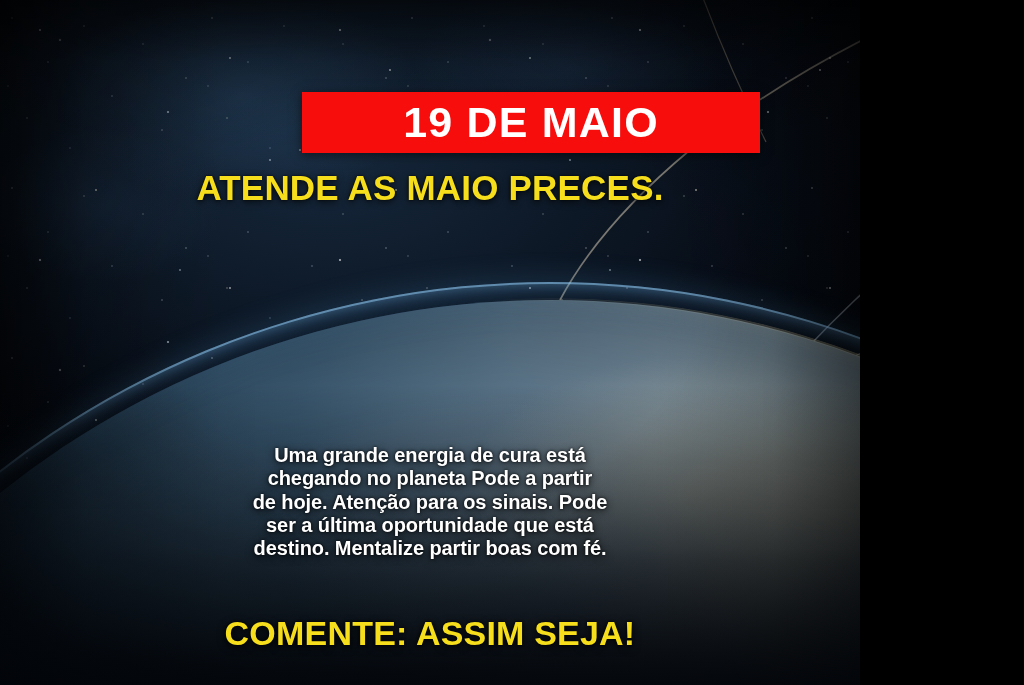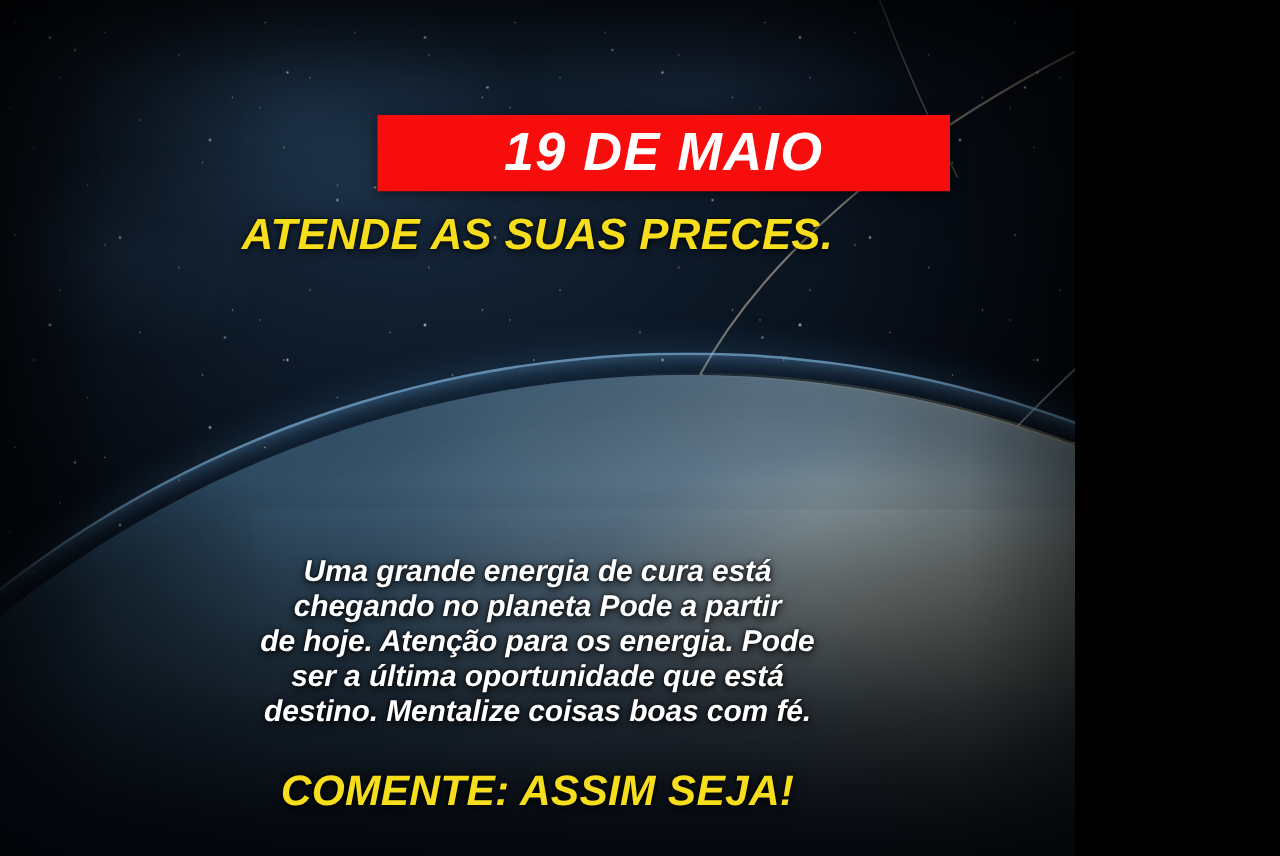--- a/index.html
+++ b/index.html
@@ -12,21 +12,20 @@
     font-family: "Liberation Sans", sans-serif;
   }
 
   #poster {
     position: relative;
     width: 860px;
     height: 685px;
     overflow: hidden;
     background: #b91c1c;
     user-select: none;
-    font-style: italic;
   }
 
   
   .space-base {
     position: absolute;
     inset: 0;
     background:
       radial-gradient(ellipse 70% 55% at 38% 22%, #16283c 0%, #0d1826 45%, #070d17 75%, #04070d 100%),
       linear-gradient(180deg, #0a1420 0%, #080f1a 55%, #04070c 100%);
   }
@@ -233,21 +232,21 @@
   }
   .headline .hl-line { display: block; }
 
   .body-copy {
     position: absolute;
     left: 0;
     right: 0;
     top: 444px;
     text-align: center;
     color: #FFFFFF;
-    font-size: 24px;
+    font-size: 20px;
     font-weight: 700;
     line-height: 1.165;
     letter-spacing: -0.1px;
     text-shadow: 0 2px 8px rgba(0,0,0,0.85), 0 0 3px rgba(0,0,0,0.9);
     font-family: "Liberation Sans", sans-serif;
     padding: 0 48px;
   }
   .body-copy .bc-line { display: block; }
 
   .cta {
@@ -313,27 +312,27 @@
   <div class="vignette"></div>
   <div class="copy-scrim"></div>
 
   <div class="content">
 
     <div class="date-badge">
       <span class="date-text">19 DE MAIO</span>
     </div>
 
     <div class="headline">
-      <span class="hl-line">ATENDE AS SUAS PRECES.</span>
+      <span class="hl-line">ATENDE AS MAIO PRECES.</span>
     </div>
 
     <div class="body-copy">
       <span class="bc-line">Uma grande energia de cura está</span>
       <span class="bc-line">chegando no planeta Pode a partir</span>
-      <span class="bc-line">de hoje. Atenção para os energia. Pode</span>
+      <span class="bc-line">de hoje. Atenção para os sinais. Pode</span>
       <span class="bc-line">ser a última oportunidade que está</span>
-      <span class="bc-line">destino. Mentalize coisas boas com fé.</span>
+      <span class="bc-line">destino. Mentalize partir boas com fé.</span>
     </div>
 
     <div class="cta">COMENTE: ASSIM SEJA!</div>
 
   </div>
 </div>
 
 </body></html>

